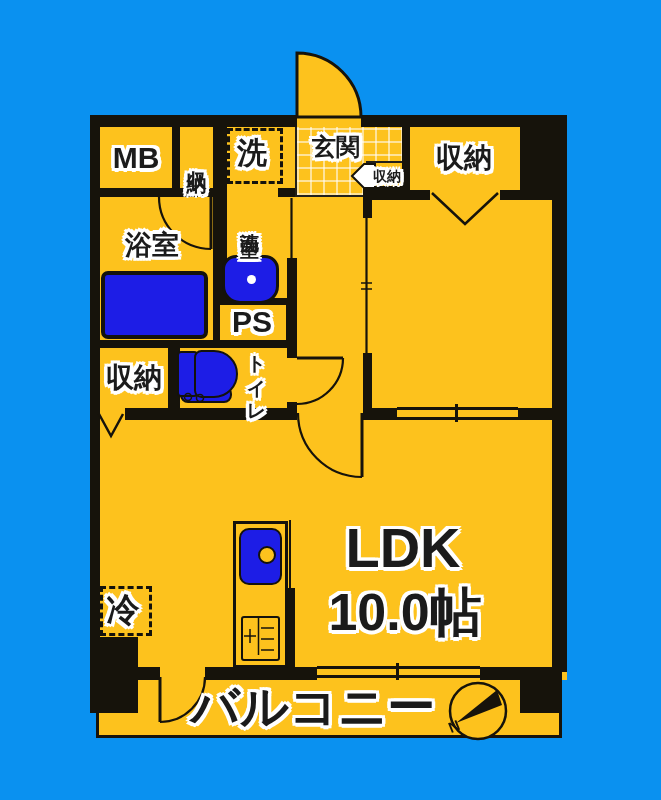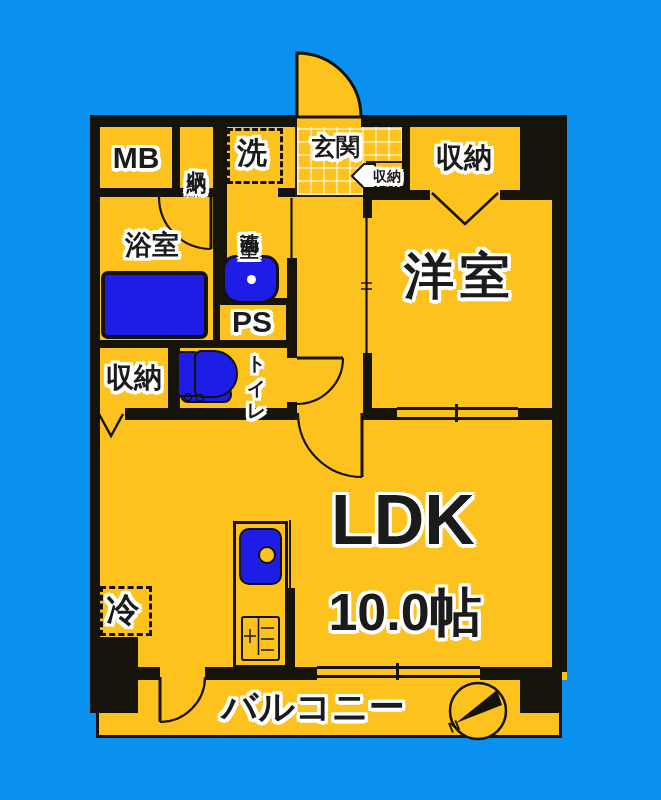--- a/index.html
+++ b/index.html
@@ -136,19 +136,18 @@
   <div class="lbl v" style="left:197px;top:158px;font-size:20px;">収納</div>
   <div class="lbl" style="left:252px;top:153px;font-size:30px;">洗</div>
   <div class="lbl" style="left:336px;top:147px;font-size:24px;">玄関</div>
   <div class="lbl" style="left:387px;top:176px;font-size:14px;">収納</div>
   <div class="lbl" style="left:464px;top:158px;font-size:28px;">収納</div>
   <div class="lbl" style="left:152px;top:245px;font-size:27px;">浴室</div>
   <div class="lbl v" style="left:250px;top:222px;font-size:19px;">洗面室</div>
   <div class="lbl" style="left:252px;top:322px;font-size:30px;">PS</div>
   <div class="lbl v" style="left:257px;top:378px;font-size:19px;">トイレ</div>
   <div class="lbl" style="left:134px;top:378px;font-size:28px;">収納</div>
-  <div class="lbl" style="left:460px;top:276px;font-size:50px;letter-spacing:6px;">洋室</div>
-  <div class="lbl" style="left:403px;top:520px;font-size:70px;">LDK</div>
+  <div class="lbl" style="left:403px;top:548px;font-size:56px;">LDK</div>
   <div class="lbl" style="left:405px;top:612px;font-size:52px;">10.0帖</div>
   <div class="lbl" style="left:123px;top:609px;font-size:33px;">冷</div>
-  <div class="lbl" style="left:313px;top:707px;font-size:36px;">バルコニー</div>
+  <div class="lbl" style="left:313px;top:707px;font-size:48px;">バルコニー</div>
 
 </div>
 
 </body></html>

